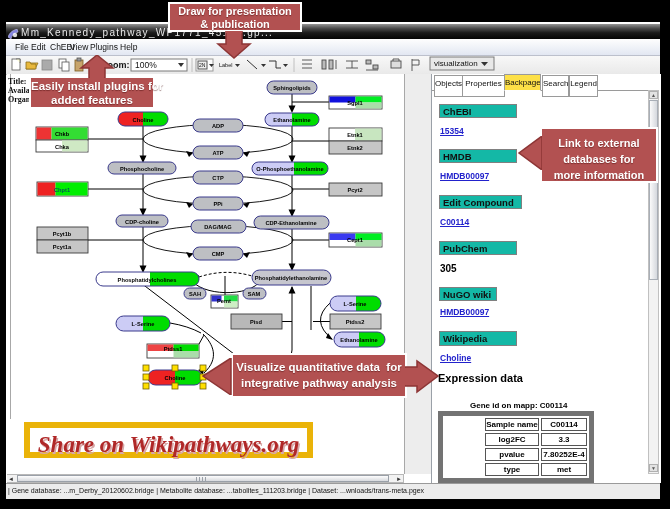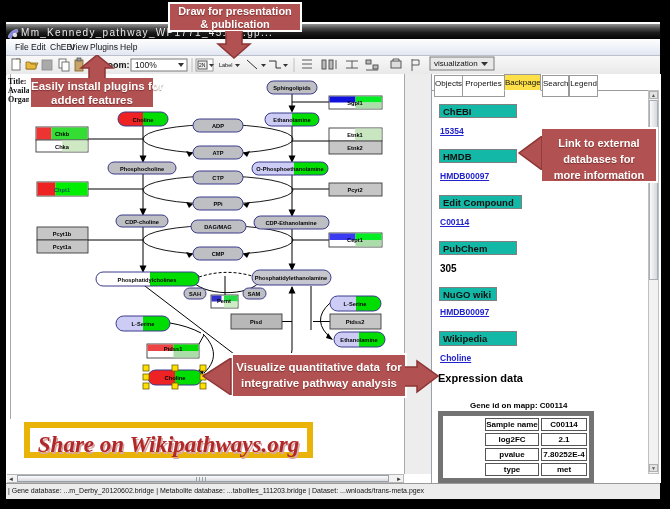--- a/index.html
+++ b/index.html
@@ -372,21 +372,21 @@
 <div class="abs" style="left:438px;top:401px;font-size:8px;font-weight:bold;margin-left:32px;">Gene id on mapp: C00114</div>
 <div class="abs" style="left:438px;top:411px;width:104px;">
  <table style="border-collapse:separate;border-spacing:2px;border:5px solid #737373;table-layout:fixed;width:104px;padding-left:40px;">
   <tbody>
         <tr>
           <td class="cell" style="width:52px;">Sample name</td>
           <td class="cell" style="width:44px;">C00114</td>
         </tr>
   <tr>
           <td class="cell">log2FC</td>
-          <td class="cell">2.1</td>
+          <td class="cell">3.3</td>
         </tr>
   <tr>
           <td class="cell">pvalue</td>
           <td class="cell">7.80252E-4</td>
         </tr>
   <tr>
           <td class="cell">type</td>
           <td class="cell">met</td>
         </tr>
  </tbody>

